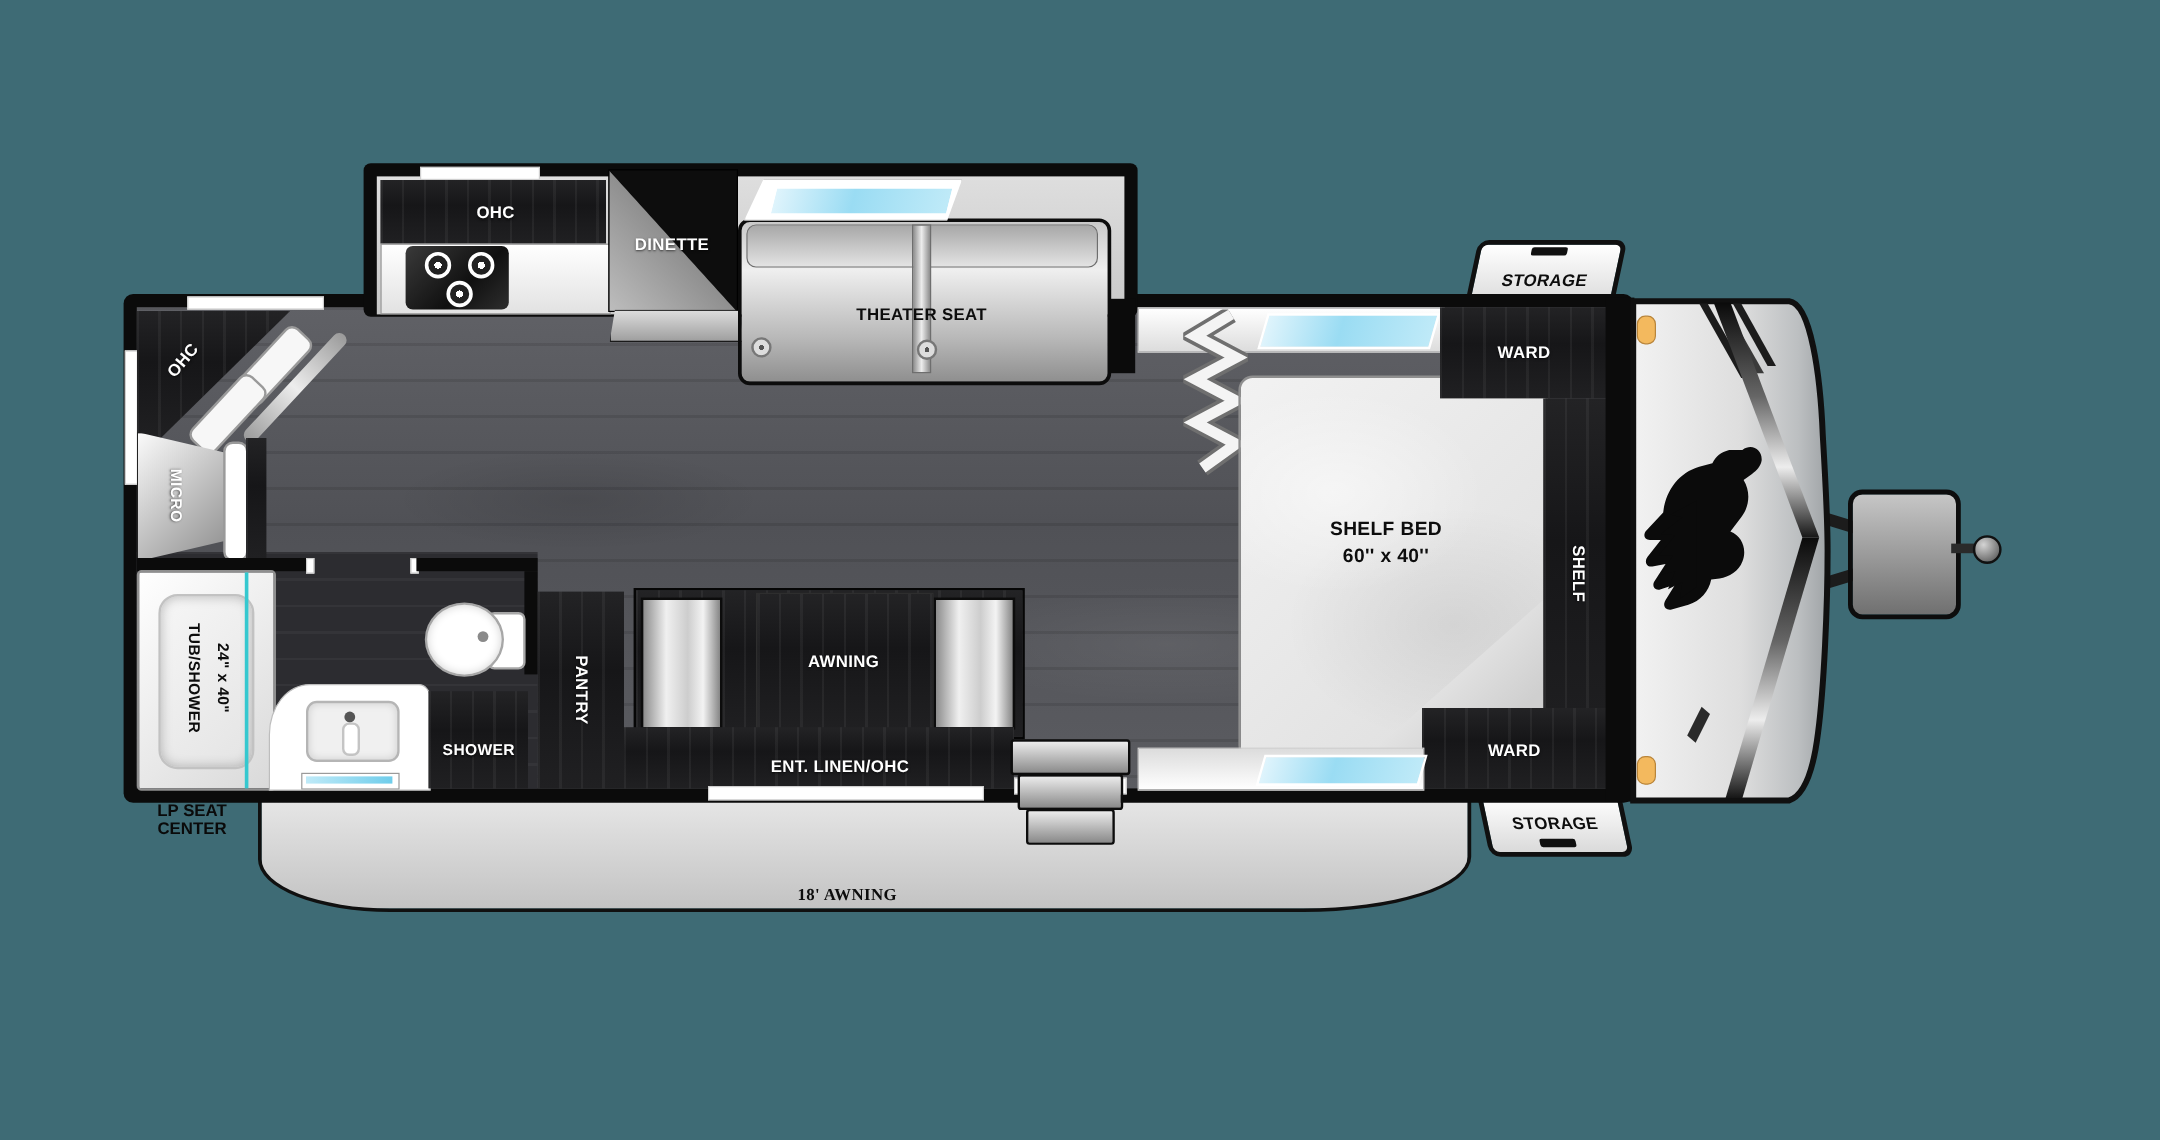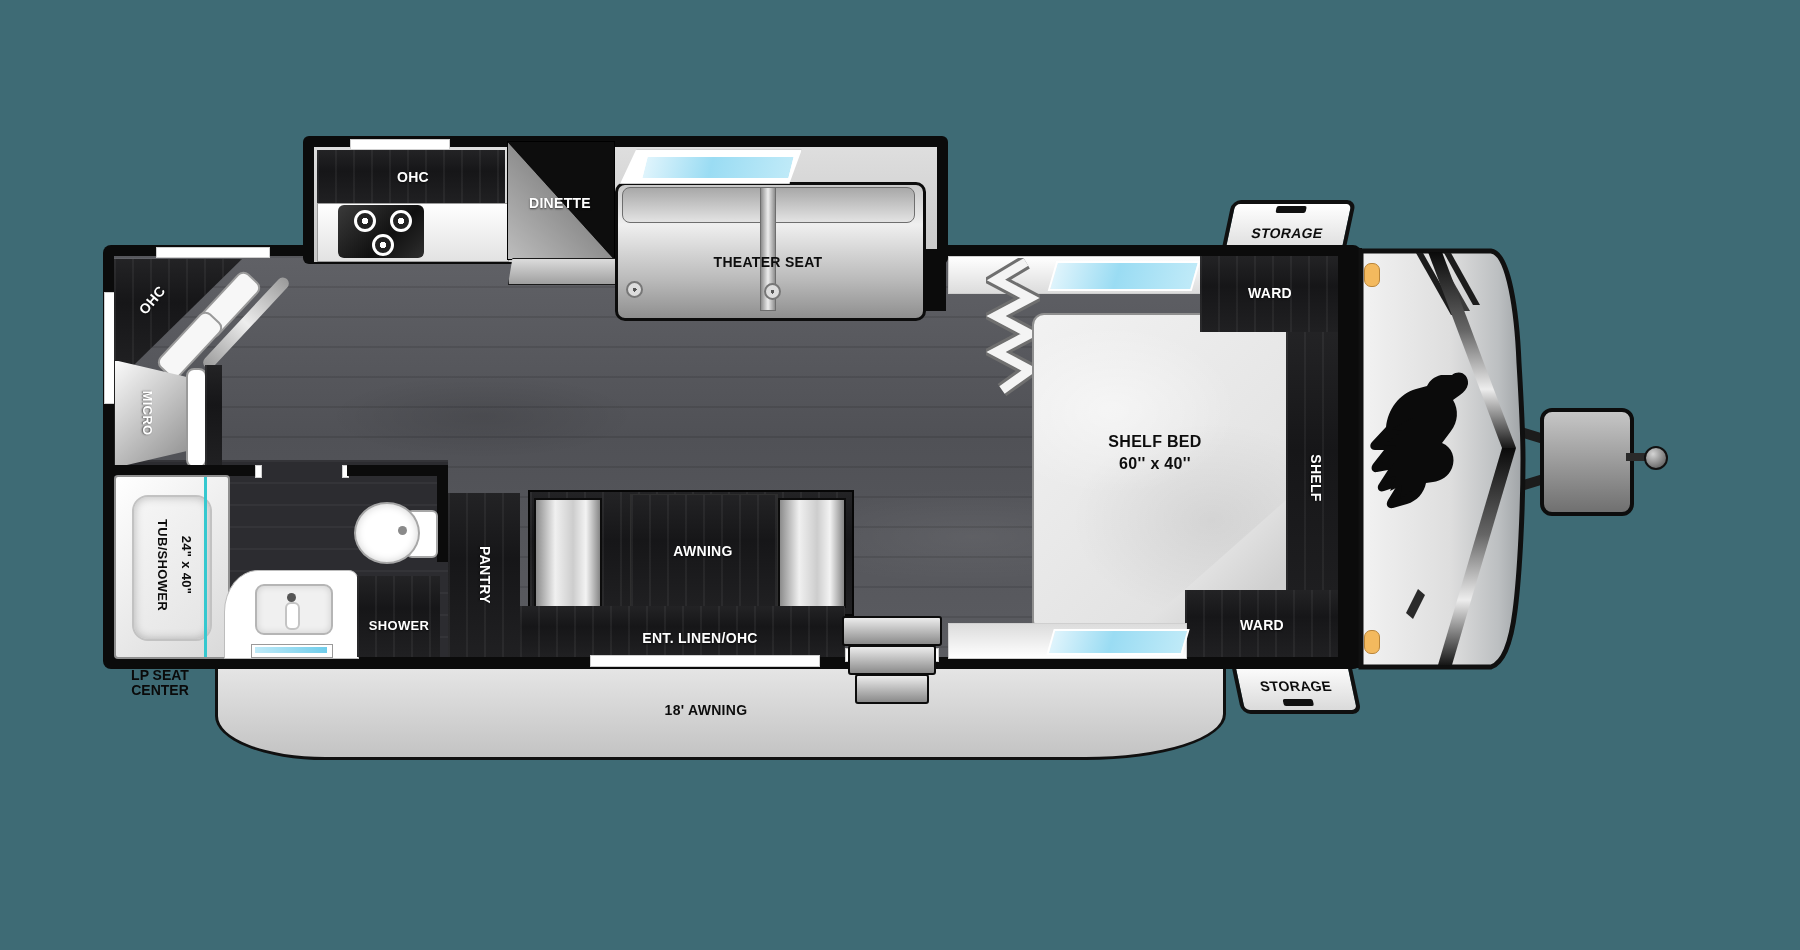--- a/index.html
+++ b/index.html
@@ -37,21 +37,21 @@
   .tread{border:2px solid #0c0c0c;background:linear-gradient(180deg,#ececec,#8a8a8a);}
 </style>
 </head>
 <body>
 
 <div id="stage" style="background: rgb(62, 107, 117);">
 
   <div class="abs" style="left:215px;top:650px;width:1005px;height:104px;border:3px solid #101010;
               border-radius:6px 6px 140px 110px / 6px 6px 46px 44px;
               background:linear-gradient(180deg,#ebebeb,#c3c3c3);"></div>
-  <div class="lbl lbl-dark sz14" style="left:706px;top:710px;">18' AWNING</div>
+  <div class="lbl lbl-dark sz14" style="left:706px;top:747px;font-family:Liberation Serif, serif;">18' AWNING</div>
 
   <div class="abs tab" style="left:1226px;top:200px;width:116px;height:50px;transform:skewX(-12deg);">
     <div class="abs" style="left:42px;top:2px;width:30px;height:7px;background:#101010;border-radius:2px;"></div>
     <div class="lbl lbl-dark sz14" style="left:58px;top:29px;">STORAGE</div>
   </div>
   <div class="abs tab" style="left:1236px;top:660px;width:112px;height:46px;transform:skewX(12deg);">
     <div class="abs" style="left:40px;top:35px;width:30px;height:7px;background:#101010;border-radius:2px;"></div>
     <div class="lbl lbl-dark sz14" style="left:56px;top:22px;">STORAGE</div>
   </div>
 

